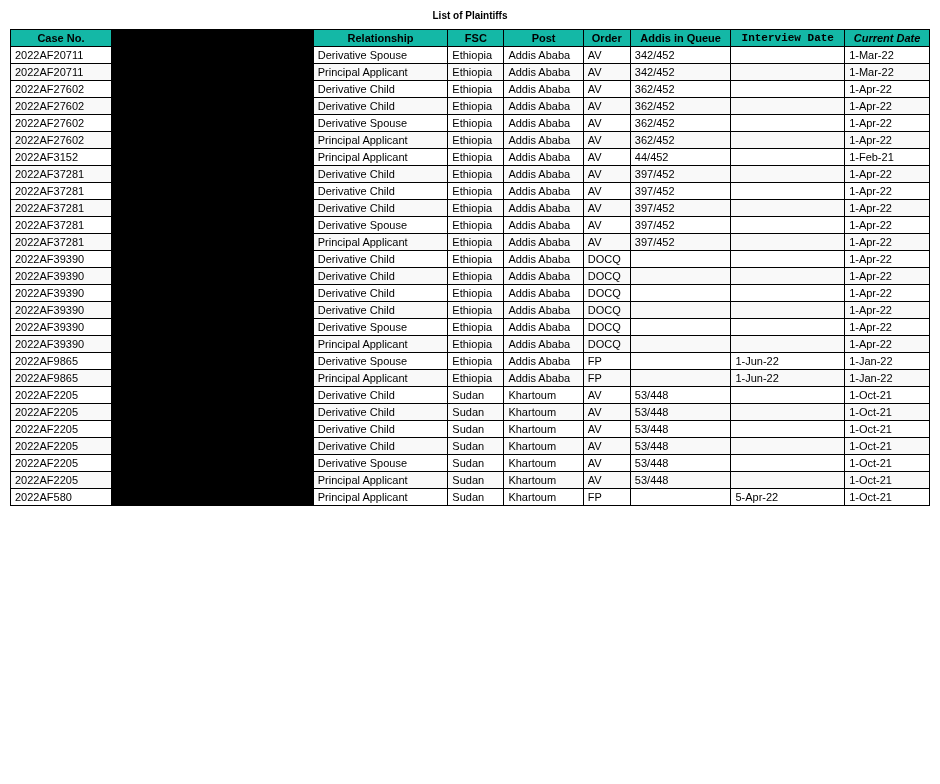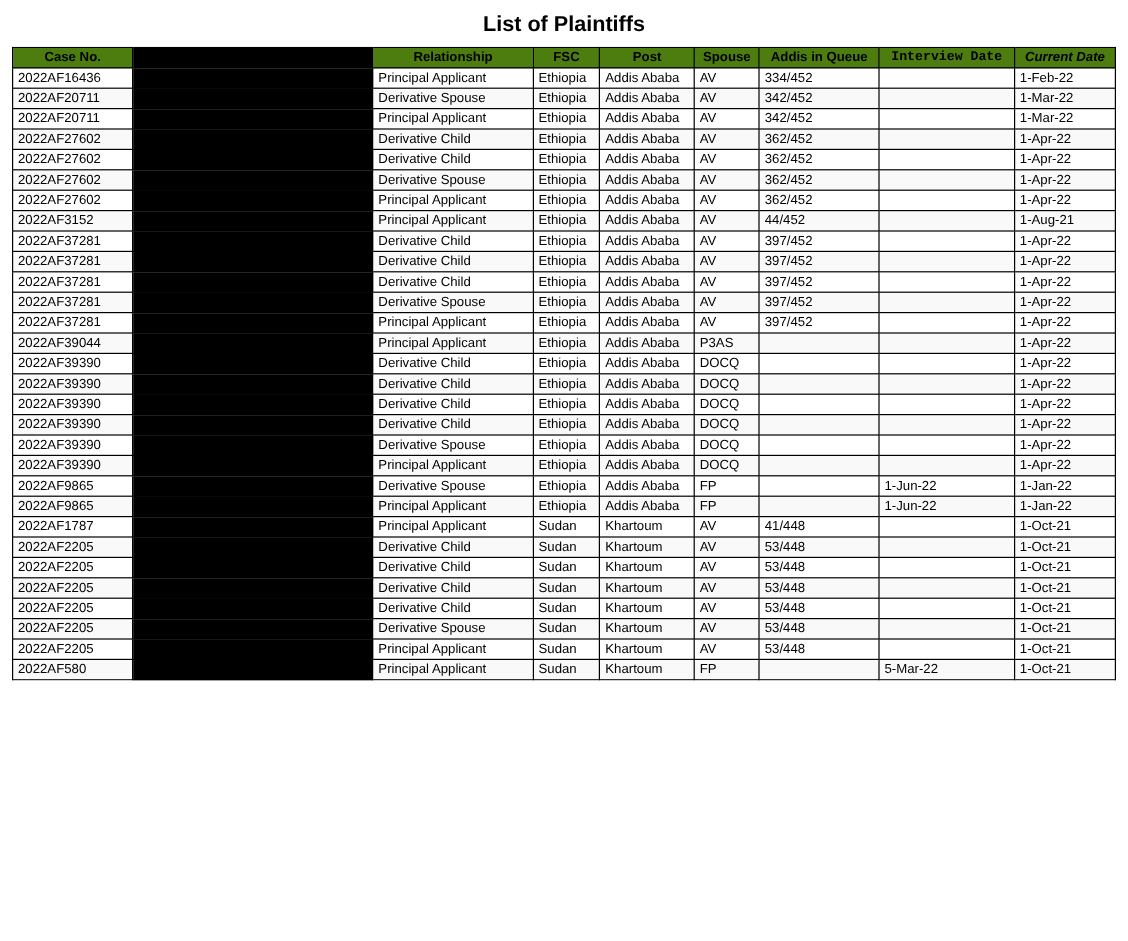--- a/index.html
+++ b/index.html
@@ -7,42 +7,42 @@
       background: #fff;
       font-family: Arial, sans-serif;
       font-size: 11px;
       color: #000;
       width: 940px;
       min-height: 784px;
       padding: 10px;
     }
     .page-title {
       text-align: center;
-      font-size: 18px;
+      font-size: 10px;
       font-weight: bold;
       margin-bottom: 8px;
     }
     .table-wrapper {
       width: 100%;
       overflow: hidden;
     }
     table {
       width: 100%;
       border-collapse: collapse;
       font-size: 11px;
     }
     th, td {
       border: 1px solid #000;
       padding: 2px 4px;
       white-space: nowrap;
     }
     th {
       font-weight: bold;
       vertical-align: bottom;
-      background: #4d7c0f;
+      background: #14b8a6;
     }
     td {
       vertical-align: middle;
     }
     tr:nth-child(even) td {
       background: #f9f9f9;
     }
     .redacted {
       background: #000 !important;
       color: #000;
@@ -66,38 +66,27 @@
 
 <div class="table-wrapper">
   <table>
     <thead>
       <tr>
         <th class="col-caseno">Case No.</th>
         <th class="redacted col-name"></th>
         <th class="col-relationship">Relationship</th>
         <th class="col-fsc">FSC</th>
         <th class="col-post">Post</th>
-        <th class="col-status">Spouse</th>
+        <th class="col-status">Order</th>
         <th class="col-queue">Addis in Queue</th>
         <th class="col-interview">Interview Date</th>
         <th class="col-current">Current Date</th>
       </tr>
     </thead>
     <tbody id="table-body">
-    <tr>
-          <td>2022AF16436</td>
-          <td class="redacted"></td>
-          <td>Principal Applicant</td>
-          <td>Ethiopia</td>
-          <td>Addis Ababa</td>
-          <td>AV</td>
-          <td>334/452</td>
-          <td></td>
-          <td>1-Feb-22</td>
-        </tr>
         <tr>
           <td>2022AF20711</td>
           <td class="redacted"></td>
           <td>Derivative Spouse</td>
           <td>Ethiopia</td>
           <td>Addis Ababa</td>
           <td>AV</td>
           <td>342/452</td>
           <td></td>
           <td>1-Mar-22</td>
@@ -159,85 +148,74 @@
         </tr>
         <tr>
           <td>2022AF3152</td>
           <td class="redacted"></td>
           <td>Principal Applicant</td>
           <td>Ethiopia</td>
           <td>Addis Ababa</td>
           <td>AV</td>
           <td>44/452</td>
           <td></td>
-          <td>1-Aug-21</td>
-        </tr>
-        <tr>
-          <td>2022AF37281</td>
-          <td class="redacted"></td>
-          <td>Derivative Child</td>
-          <td>Ethiopia</td>
-          <td>Addis Ababa</td>
-          <td>AV</td>
-          <td>397/452</td>
-          <td></td>
-          <td>1-Apr-22</td>
-        </tr>
-        <tr>
-          <td>2022AF37281</td>
-          <td class="redacted"></td>
-          <td>Derivative Child</td>
-          <td>Ethiopia</td>
-          <td>Addis Ababa</td>
-          <td>AV</td>
-          <td>397/452</td>
-          <td></td>
-          <td>1-Apr-22</td>
-        </tr>
-        <tr>
-          <td>2022AF37281</td>
-          <td class="redacted"></td>
-          <td>Derivative Child</td>
-          <td>Ethiopia</td>
-          <td>Addis Ababa</td>
-          <td>AV</td>
-          <td>397/452</td>
-          <td></td>
-          <td>1-Apr-22</td>
-        </tr>
-        <tr>
-          <td>2022AF37281</td>
-          <td class="redacted"></td>
-          <td>Derivative Spouse</td>
-          <td>Ethiopia</td>
-          <td>Addis Ababa</td>
-          <td>AV</td>
-          <td>397/452</td>
-          <td></td>
-          <td>1-Apr-22</td>
-        </tr>
-        <tr>
-          <td>2022AF37281</td>
-          <td class="redacted"></td>
-          <td>Principal Applicant</td>
-          <td>Ethiopia</td>
-          <td>Addis Ababa</td>
-          <td>AV</td>
-          <td>397/452</td>
-          <td></td>
-          <td>1-Apr-22</td>
-        </tr>
-        <tr>
-          <td>2022AF39044</td>
-          <td class="redacted"></td>
-          <td>Principal Applicant</td>
-          <td>Ethiopia</td>
-          <td>Addis Ababa</td>
-          <td>P3AS</td>
-          <td></td>
+          <td>1-Feb-21</td>
+        </tr>
+        <tr>
+          <td>2022AF37281</td>
+          <td class="redacted"></td>
+          <td>Derivative Child</td>
+          <td>Ethiopia</td>
+          <td>Addis Ababa</td>
+          <td>AV</td>
+          <td>397/452</td>
+          <td></td>
+          <td>1-Apr-22</td>
+        </tr>
+        <tr>
+          <td>2022AF37281</td>
+          <td class="redacted"></td>
+          <td>Derivative Child</td>
+          <td>Ethiopia</td>
+          <td>Addis Ababa</td>
+          <td>AV</td>
+          <td>397/452</td>
+          <td></td>
+          <td>1-Apr-22</td>
+        </tr>
+        <tr>
+          <td>2022AF37281</td>
+          <td class="redacted"></td>
+          <td>Derivative Child</td>
+          <td>Ethiopia</td>
+          <td>Addis Ababa</td>
+          <td>AV</td>
+          <td>397/452</td>
+          <td></td>
+          <td>1-Apr-22</td>
+        </tr>
+        <tr>
+          <td>2022AF37281</td>
+          <td class="redacted"></td>
+          <td>Derivative Spouse</td>
+          <td>Ethiopia</td>
+          <td>Addis Ababa</td>
+          <td>AV</td>
+          <td>397/452</td>
+          <td></td>
+          <td>1-Apr-22</td>
+        </tr>
+        <tr>
+          <td>2022AF37281</td>
+          <td class="redacted"></td>
+          <td>Principal Applicant</td>
+          <td>Ethiopia</td>
+          <td>Addis Ababa</td>
+          <td>AV</td>
+          <td>397/452</td>
           <td></td>
           <td>1-Apr-22</td>
         </tr>
         <tr>
           <td>2022AF39390</td>
           <td class="redacted"></td>
           <td>Derivative Child</td>
           <td>Ethiopia</td>
           <td>Addis Ababa</td>
           <td>DOCQ</td>
@@ -316,31 +294,20 @@
           <td class="redacted"></td>
           <td>Principal Applicant</td>
           <td>Ethiopia</td>
           <td>Addis Ababa</td>
           <td>FP</td>
           <td></td>
           <td>1-Jun-22</td>
           <td>1-Jan-22</td>
         </tr>
         <tr>
-          <td>2022AF1787</td>
-          <td class="redacted"></td>
-          <td>Principal Applicant</td>
-          <td>Sudan</td>
-          <td>Khartoum</td>
-          <td>AV</td>
-          <td>41/448</td>
-          <td></td>
-          <td>1-Oct-21</td>
-        </tr>
-        <tr>
           <td>2022AF2205</td>
           <td class="redacted"></td>
           <td>Derivative Child</td>
           <td>Sudan</td>
           <td>Khartoum</td>
           <td>AV</td>
           <td>53/448</td>
           <td></td>
           <td>1-Oct-21</td>
         </tr>
@@ -400,18 +367,18 @@
           <td>1-Oct-21</td>
         </tr>
         <tr>
           <td>2022AF580</td>
           <td class="redacted"></td>
           <td>Principal Applicant</td>
           <td>Sudan</td>
           <td>Khartoum</td>
           <td>FP</td>
           <td></td>
-          <td>5-Mar-22</td>
+          <td>5-Apr-22</td>
           <td>1-Oct-21</td>
         </tr>
       </tbody>
   </table>
 </div>
 
 </body></html>

